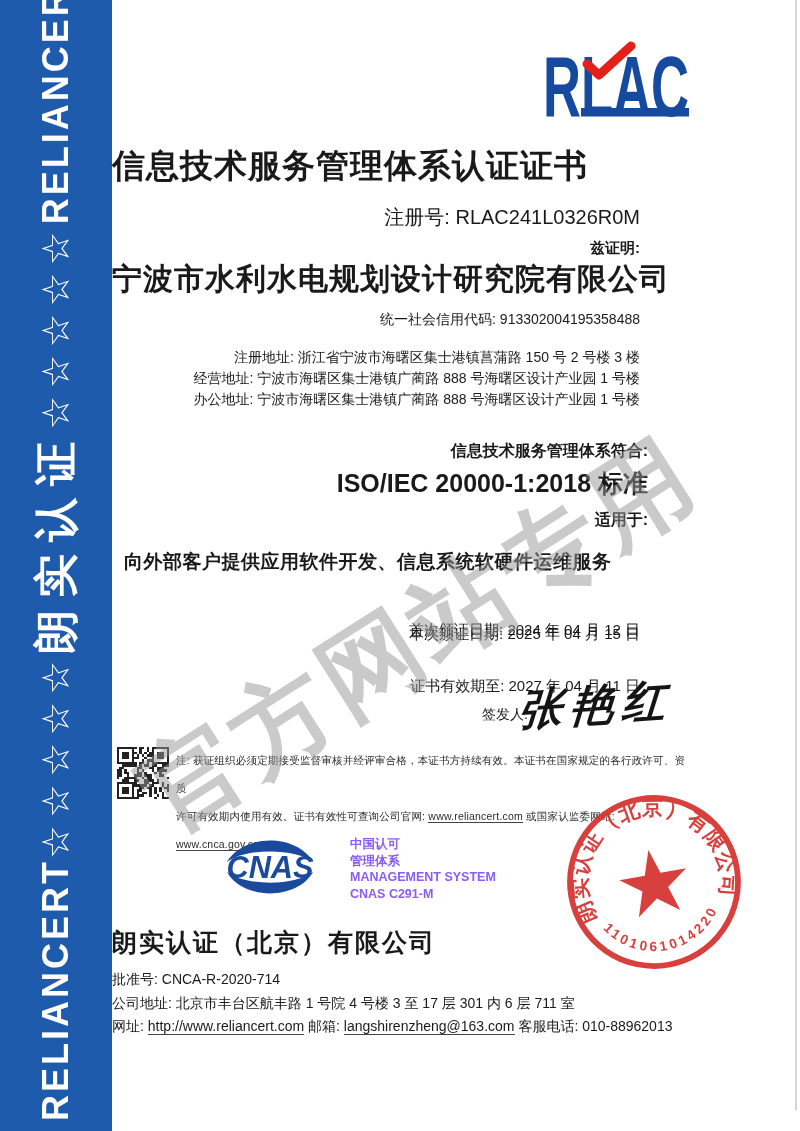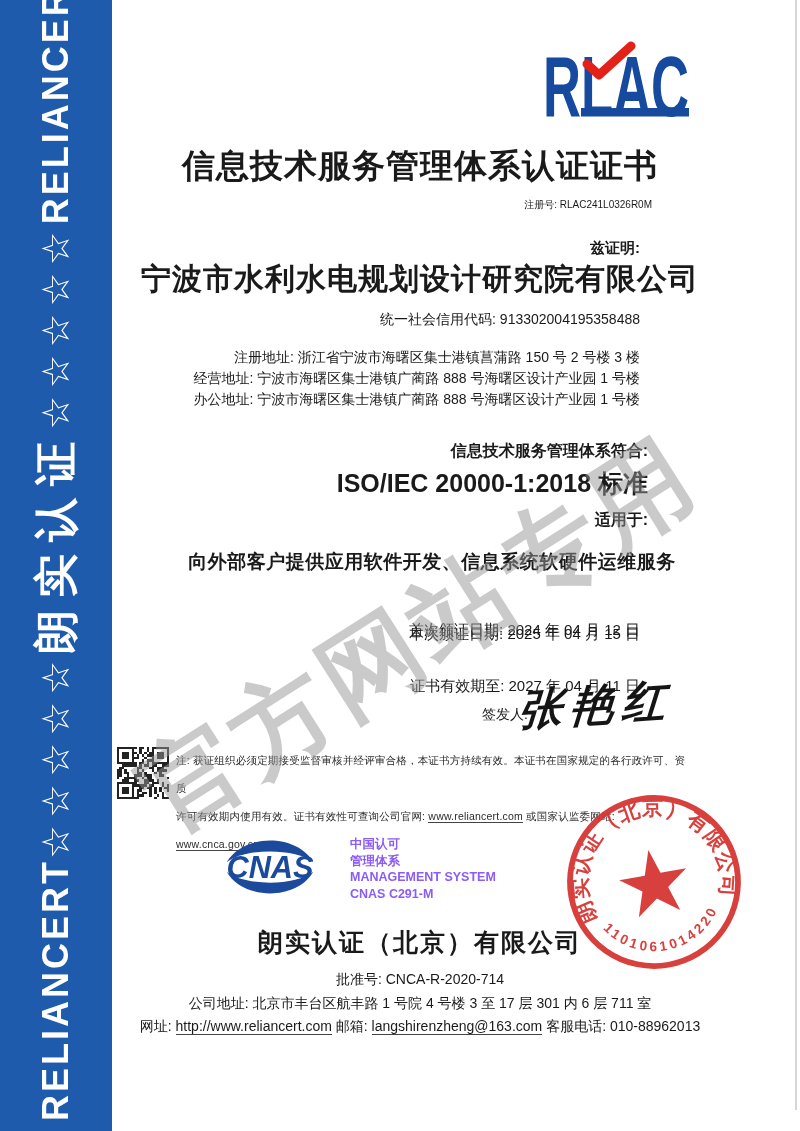--- a/index.html
+++ b/index.html
@@ -13,25 +13,25 @@
   .sidebar{position:absolute;left:0;top:0;width:112px;height:1131px;background:var(--blue);}
   .sidebar-strip{position:absolute;left:0;top:1131px;width:1131px;height:112px;
         transform:rotate(-90deg);transform-origin:0 0;display:flex;align-items:center;
         justify-content:space-between;padding:0 10px;box-sizing:border-box;color:#fff;white-space:nowrap;}
   .brand{font-size:36px;font-weight:bold;letter-spacing:3px;}
   .stars{font-size:38px;letter-spacing:7px;}
   .brand-cn{font-size:44px;font-weight:bold;letter-spacing:12px;}
   .scan-edge{position:absolute;right:3px;top:0;width:2px;height:1110px;background:#d6d6d6;}
   
   .abs{position:absolute;}
-  .center-line{position:absolute;left:120px;width:600px;text-align:center;}
+  .center-line{position:absolute;left:112px;width:600px;}
   .right-line{position:absolute;left:112px;width:528px;text-align:right;}
   .right-line2{position:absolute;left:112px;width:536px;text-align:right;}
   .cert-title{top:144px;font-size:33px;font-weight:bold;letter-spacing:1px;}
-  .reg-line{top:198px;font-size:10px;margin-left:12px;}
+  .reg-line{top:204px;font-size:20px;}
   .intro-line{top:239px;font-size:15px;font-weight:bold;}
   .company{top:259px;font-size:30px;font-weight:bold;letter-spacing:1px;}
   .credit-line{top:311px;font-size:14px;}
   .addr{font-size:14px;}
   .conform{top:441px;font-size:16px;font-weight:bold;}
   .iso{top:467px;font-size:25px;font-weight:bold;}
   .apply{top:510px;font-size:16px;font-weight:bold;}
   .scope{top:549px;font-size:19px;font-weight:bold;letter-spacing:0.5px;padding-left:12px;}
   .dateline{font-size:15px;}
   .sign-label{left:482px;top:706px;font-size:14px;text-align:right;}

